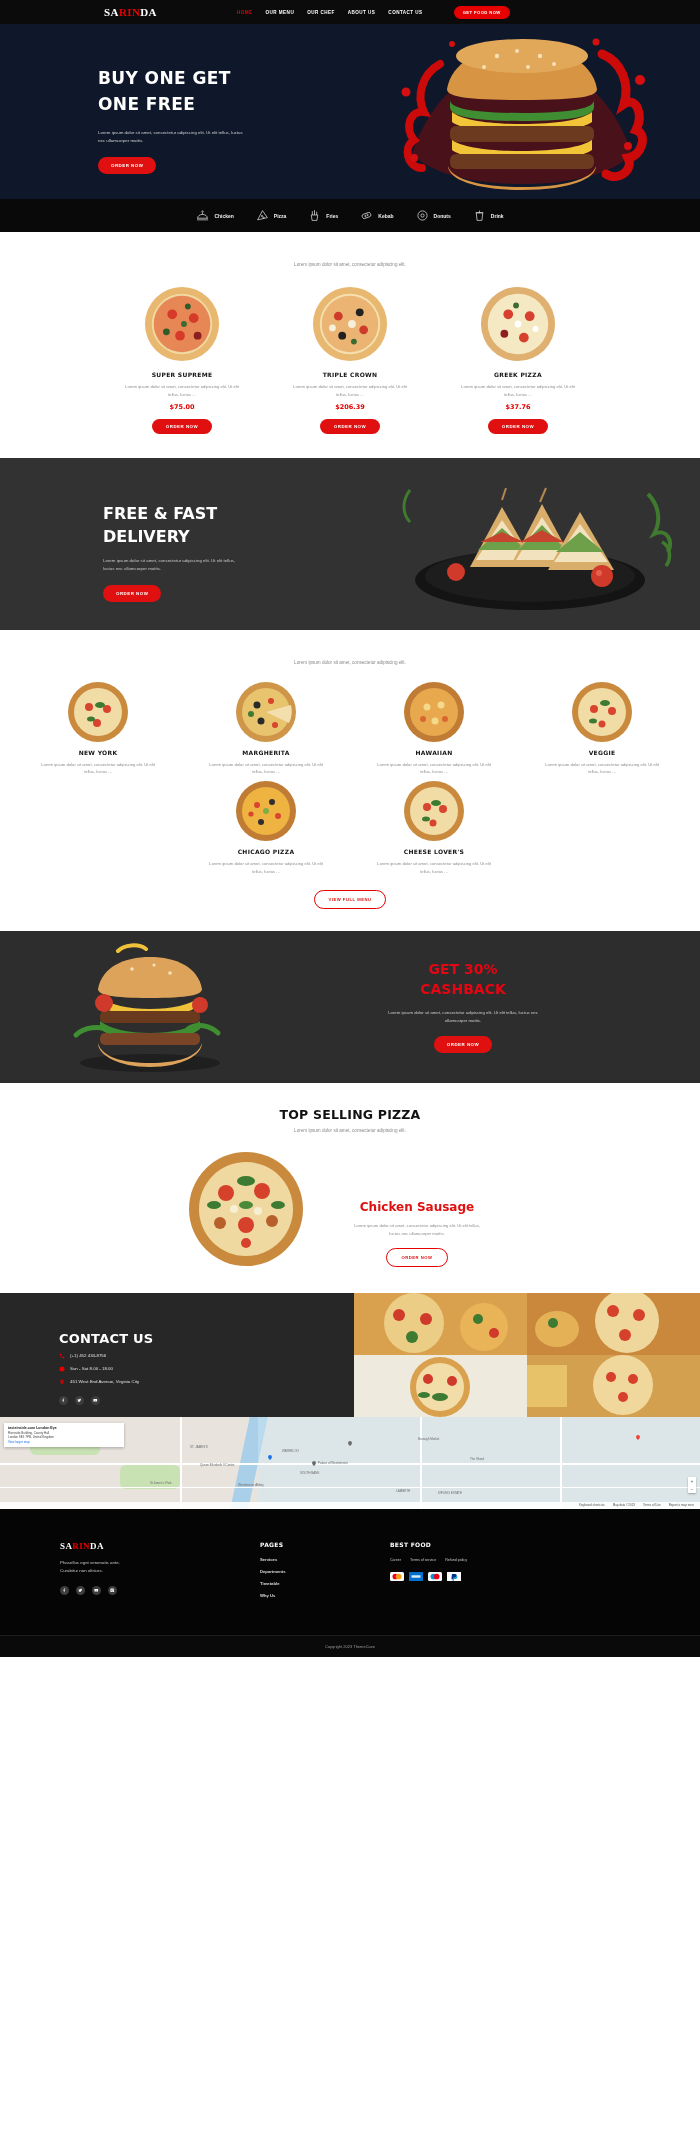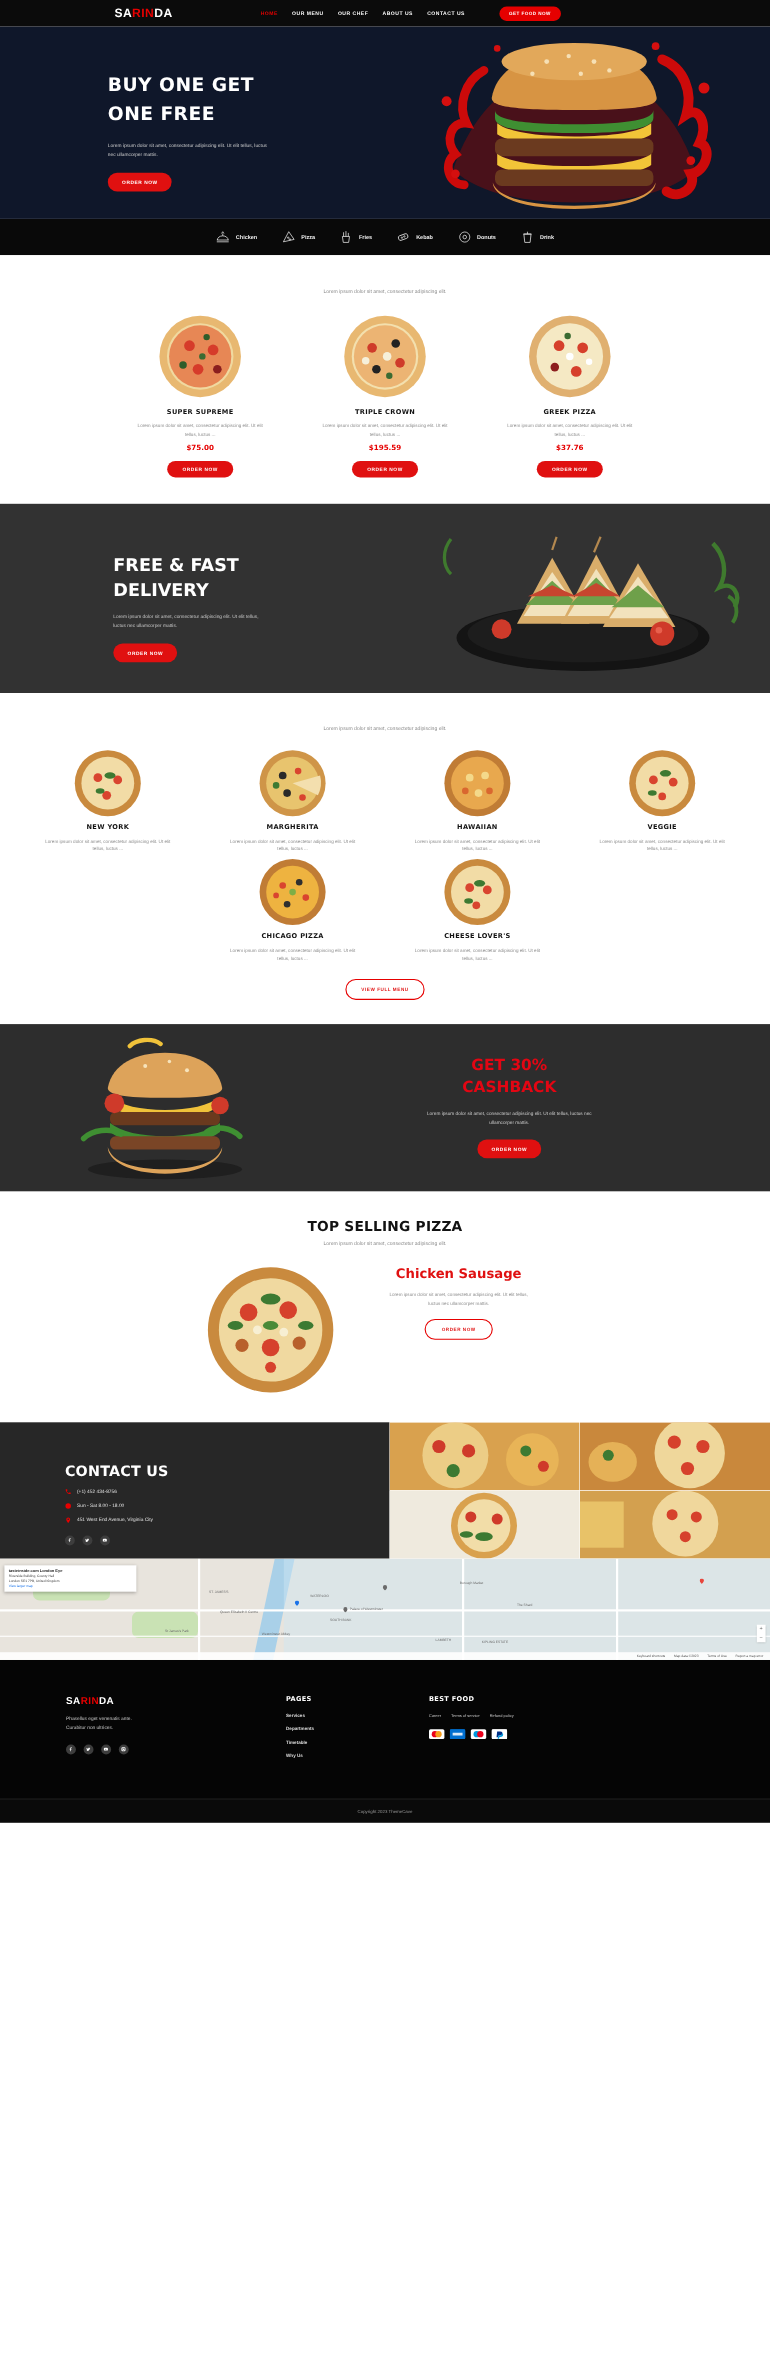--- a/index.html
+++ b/index.html
@@ -20,21 +20,21 @@
     align-items: center;
     padding: 0 26px;
     position: relative;
     z-index: 20;
   }
   .logo {
     font-size: 11px;
     font-weight: 800;
     letter-spacing: .4px;
     margin-left: 78px;
-    font-family: Liberation Sans, sans-serif;
+    font-family: Liberation Serif, serif;
   }
   .logo .w { color: #fff; }
   .logo .r { color: #e60000; }
   .nav-links { display: flex; align-items: center; gap: 13px; margin-left: 80px; }
   .nav-links a {
     color: #ffffff;
     font-size: 4.6px;
     font-weight: 700;
     letter-spacing: .45px;
     text-decoration: none;
@@ -256,21 +256,21 @@
     line-height: 1.9;
     margin: 9px auto 0;
     width: 172px;
   }
   .stack-art { position: absolute; left: 58px; top: 12px; width: 185px; height: 130px; }
 
   
   .topsell { background: #fff; padding-bottom: 26px; }
   .topsell-row {
     display: flex;
-    align-items: flex-start;
+    align-items: flex-end;
     justify-content: center;
     gap: 18px;
     margin-top: 18px;
   }
   .topsell-pizza { width: 116px; height: 116px; border-radius: 50%; overflow: hidden; position: relative; }
   .topsell-info { width: 190px; text-align: center; }
   .topsell-info h3 {
     color: #e01010;
     font-family: "DejaVu Sans", sans-serif;
     font-size: 12px;
@@ -511,21 +511,21 @@
               <circle cx="50" cy="28" r="4" fill="#222"></circle>
               <circle cx="54" cy="46" r="4.5" fill="#cf3b2a"></circle>
               <circle cx="32" cy="52" r="4" fill="#222"></circle>
               <circle cx="42" cy="40" r="4" fill="#f6f0da"></circle>
               <circle cx="22" cy="44" r="3.5" fill="#f6f0da"></circle>
               <circle cx="44" cy="58" r="3" fill="#3b6b32"></circle>
             </svg>
         </div>
         <h3>TRIPLE CROWN</h3>
         <div class="desc">Lorem ipsum dolor sit amet, consectetur adipiscing elit. Ut elit tellus, luctus ...</div>
-        <div class="price">$195.59</div>
+        <div class="price">$206.39</div>
         <button class="btn-red">ORDER NOW</button>
       </div>
 
       <div class="card">
         <div class="thumb">
           <svg viewBox="0 0 80 80" width="78" height="78">
               <circle cx="40" cy="40" r="38" fill="#e0b070"></circle>
               <circle cx="40" cy="40" r="31" fill="#f5e9c4"></circle>
               <circle cx="30" cy="30" r="5" fill="#d6402c"></circle>
               <circle cx="52" cy="32" r="5" fill="#d6402c"></circle>

